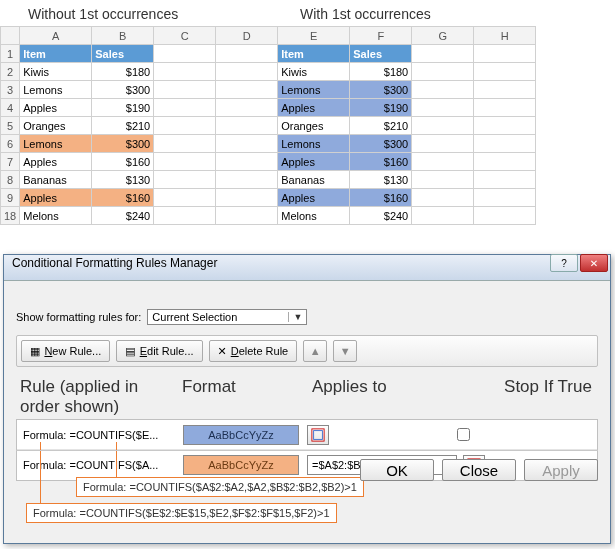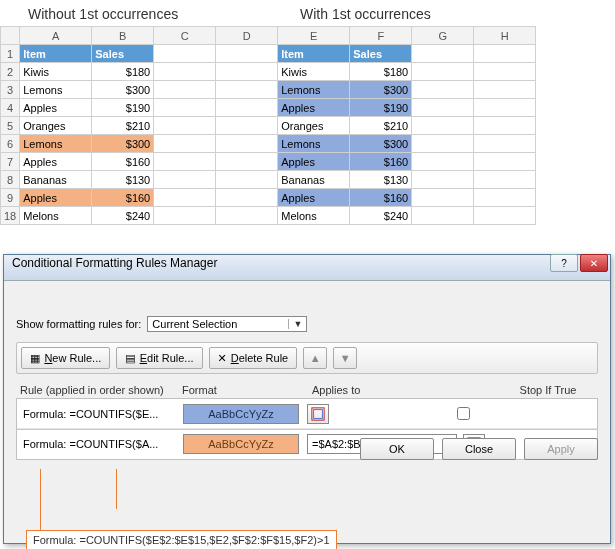--- a/index.html
+++ b/index.html
@@ -54,41 +54,41 @@
     border-bottom: 1px solid #9aa;
     display: flex; align-items: center;
     padding: 0 2px 9px 8px;
     font-size: 12px;
   }
   .titlebar .t { flex: 1; }
   .wbtn { width: 28px; height: 18px; border: 1px solid #8aa; margin-left: 2px;
           display: flex; align-items: center; justify-content: center;
           background: linear-gradient(#f7f9fc,#dce5f0); font-size: 10px; border-radius: 2px;}
   .wbtn.close { background: linear-gradient(#f08080,#c03030); color: #fff; border-color:#a02020;}
-  .dlgbody { padding: 8px 12px 8px 12px; position: relative; margin-top: 27px; }
+  .dlgbody { padding: 28px 12px 8px 12px; position: relative; }
   .row1 { display: flex; align-items: center; gap: 6px; margin-bottom: 10px; }
   .select {
     border: 1px solid #888; background: #fff; height: 16px; width: 160px;
     display: flex; align-items: center; padding: 0 4px; justify-content: space-between; gap: 24px;
   }
   .select .arr { font-size: 9px; color:#333; border-left:1px solid #aaa; padding-left:4px;}
   .toolbar {
     border: 1px solid #c0c0c0; background: linear-gradient(#fdfdfd,#ececec);
     padding: 4px; display: flex; gap: 6px; align-items: center;
     border-radius: 2px;
   }
   .tbtn {
     border: 1px solid #aaa; background: linear-gradient(#fdfdfd,#e6e6e6);
     padding: 2px 8px; height: 22px; display: flex; align-items: center; gap: 4px;
     border-radius: 2px; font-size: 11px;
   }
   .tbtn .u { text-decoration: underline; }
   .tbtn.sq { width: 24px; justify-content: center; padding: 0; color:#888;}
   .listhdr {
-    display: flex; margin-top: 6px; font-size: 11px; color: #333;
+    display: flex; margin-top: 6px; font-size: 17px; color: #333;
   }
   .listhdr div { padding: 4px 4px 2px 4px; }
   .w-rule { width: 162px; } .w-fmt { width: 130px; } .w-app { width: 190px; } .w-stop { flex:1; text-align:center;}
   .rulesbox { border: 1px solid #c0c0c0; background: #fff; }
   .rulerow {
     display: flex; align-items: center; height: 30px; border-bottom: 1px solid #e4e4e4;
   }
   .rulerow:last-child { border-bottom: none; }
   .rulerow .rtxt { width: 162px; padding-left: 6px; white-space: nowrap; overflow: hidden; text-overflow: ellipsis; }
   .swatch { width: 116px; height: 20px; margin: 0 8px 0 4px; border: 1px solid #888;
@@ -107,21 +107,21 @@
     position: absolute; border: 1px solid #ed7d31; background: #fff;
     padding: 3px 6px; font-size: 11px; color: #333;
   }
   .arrowline { position:absolute; background:#ed7d31; }
 
   .footer {
     position: absolute; bottom: 8px; right: 12px; display: flex; gap: 8px;
   }
   .fbtn { width: 74px; height: 22px; border: 1px solid #888;
           background: linear-gradient(#fdfdfd,#e6e6e6); border-radius: 2px;
-          display:flex; align-items:center; justify-content:center; font-size: 11px; text-align: right;}
+          display:flex; align-items:center; justify-content:center; font-size: 15px; text-align: right;}
   .fbtn.disabled { color: #999; }
   .hr { position:absolute; left:12px; right:12px; bottom: 38px; height:1px; background:#c8c8c8; }
 </style>
 </head>
 <body>
 
 <div class="caption" style="left:28px; top:6px;">Without 1st occurrences</div>
 <div class="caption" style="left:300px; top:6px;">With 1st occurrences</div>
 
 <table class="sheet">
@@ -310,20 +310,21 @@
               <rect x="3" y="3" width="10" height="10" fill="none" stroke="#36c" stroke-width="1"></rect>
             </svg>
           </div>
           <div class="chk"><input type="checkbox" style=""></div>
         </div>
       </div>
 
     <div class="arrowline" style="left:36px; top:161px; width:1px; height:68px;"></div>
     <div class="arrowline" style="left:112px; top:161px; width:1px; height:40px;"></div>
 
+    <div class="callout" style="left:72px; top:196px;">Formula: =COUNTIFS($A$2:$A2,$A2,$B$2:$B2,$B2)&gt;1</div>
     <div class="callout" style="left:22px; top:222px;">Formula: =COUNTIFS($E$2:$E$15,$E2,$F$2:$F$15,$F2)&gt;1</div>
 
     <div class="hr"></div>
     <div class="footer">
       <div class="fbtn">OK</div>
       <div class="fbtn">Close</div>
       <div class="fbtn disabled">Apply</div>
     </div>
   </div>
 </div>

